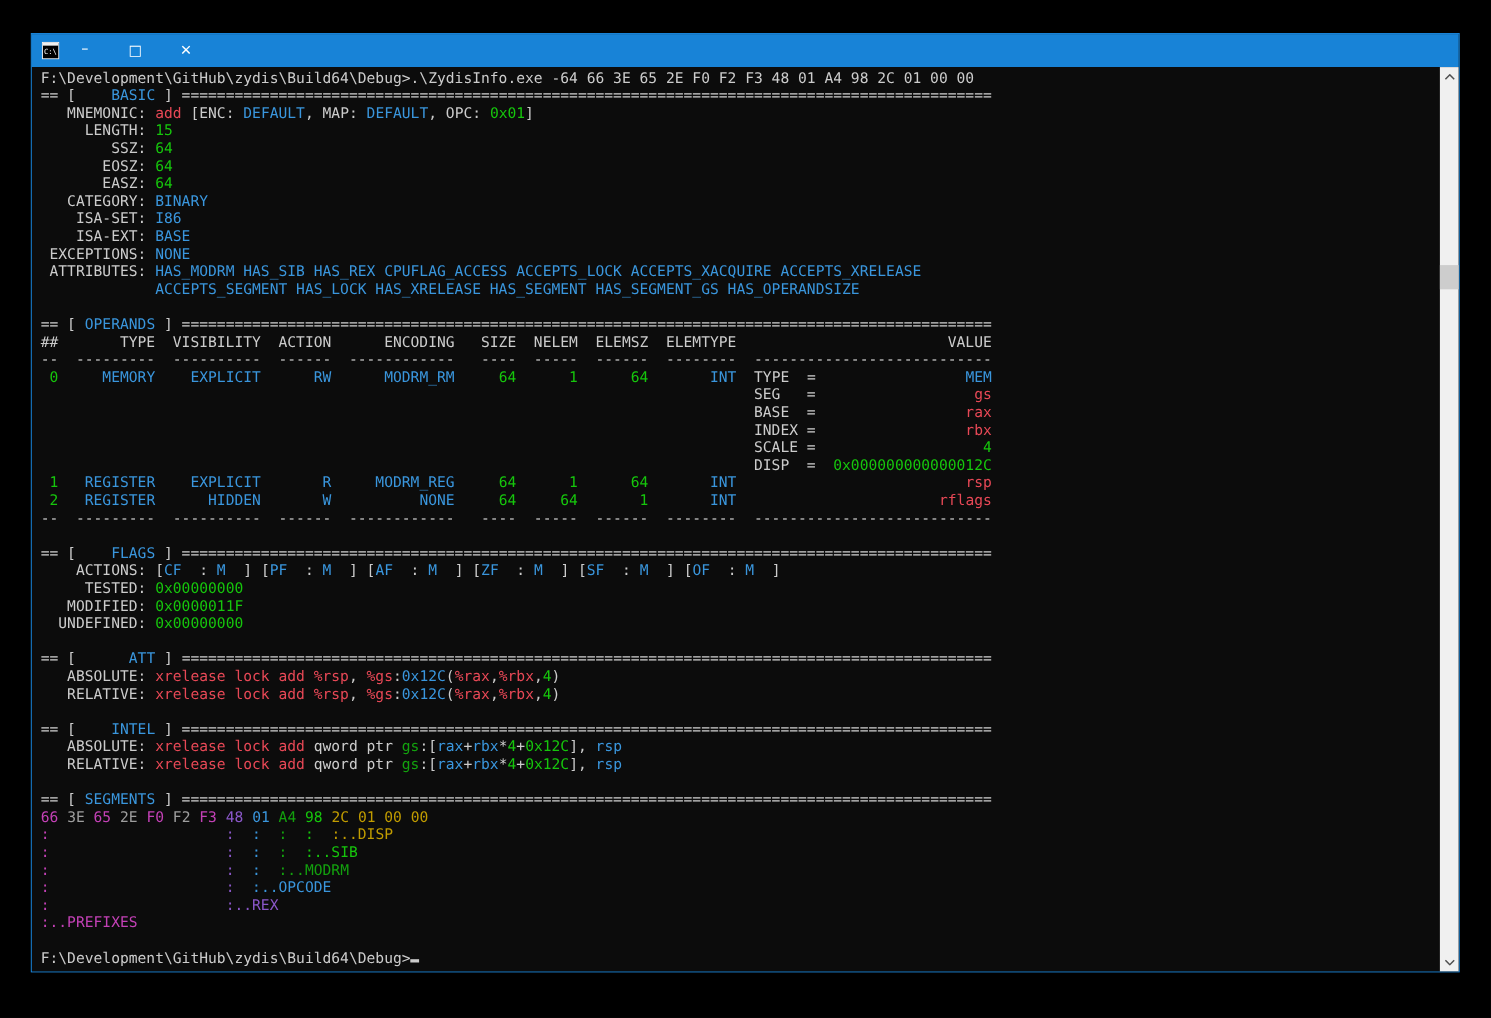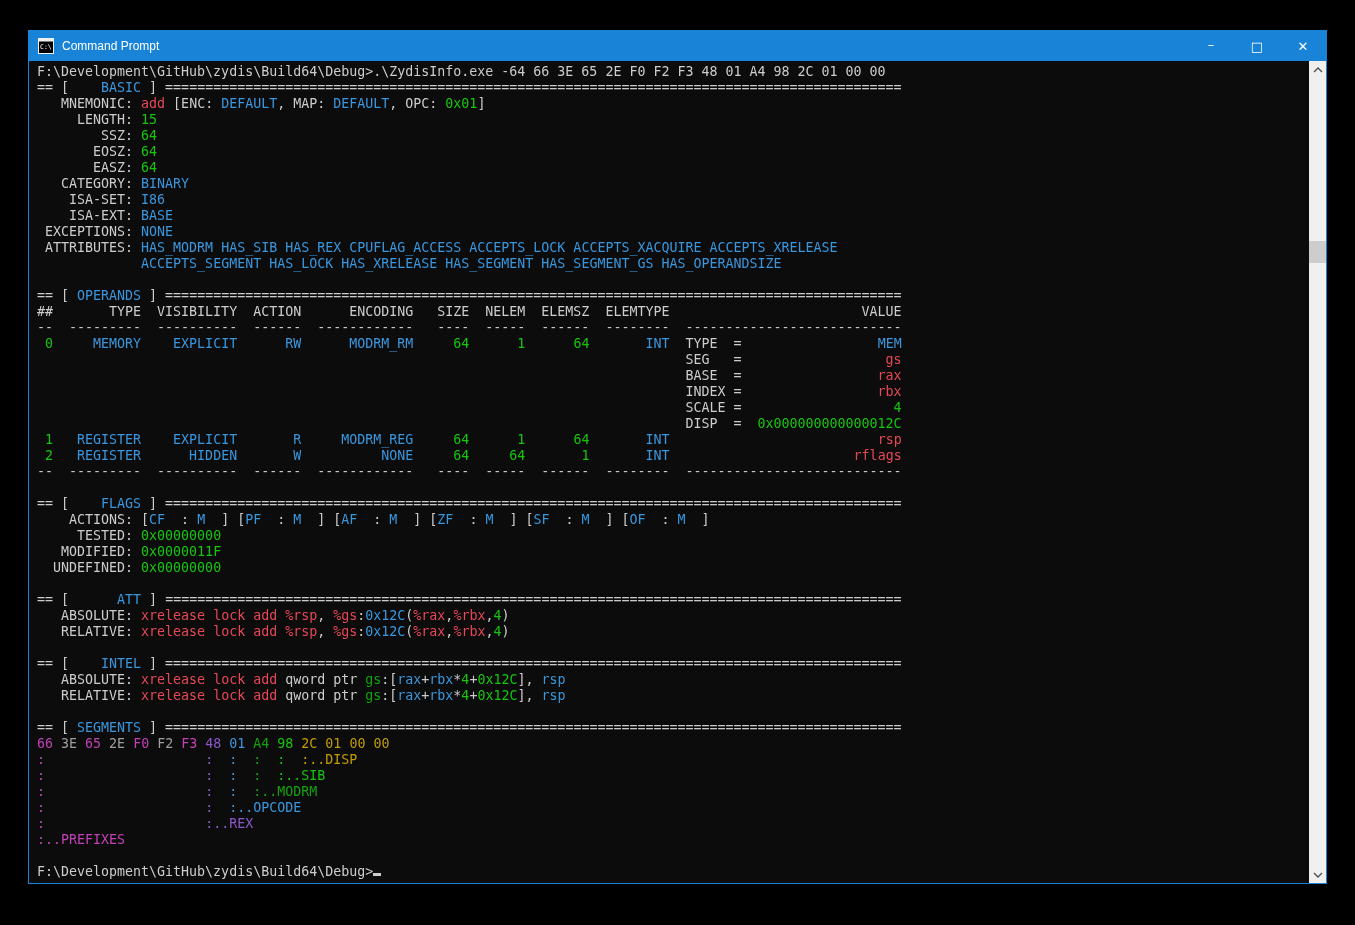--- a/index.html
+++ b/index.html
@@ -25,21 +25,20 @@
 <div class="window">
 
   <div class="titlebar">
     <span class="app-icon">
       <svg width="16" height="16" viewBox="0 0 16 16">
         <rect x="0.5" y="0.5" width="15" height="15" fill="#000000" stroke="#F0F0F0" stroke-width="1"></rect>
         <rect x="1" y="1" width="14" height="2.5" fill="#F0F0F0"></rect>
         <text x="2" y="11" font-family="DejaVu Sans Mono, monospace" font-size="6.5" fill="#FFFFFF">C:\</text>
       </svg>
     </span>
-    <span class="title">Command Prompt</span>
     <div class="caption-btn min">
         <span>–</span>
       </div>
     <div class="caption-btn max">
         <span>□</span>
       </div>
     <div class="caption-btn close">
         <span>✕</span>
       </div>
   </div>

